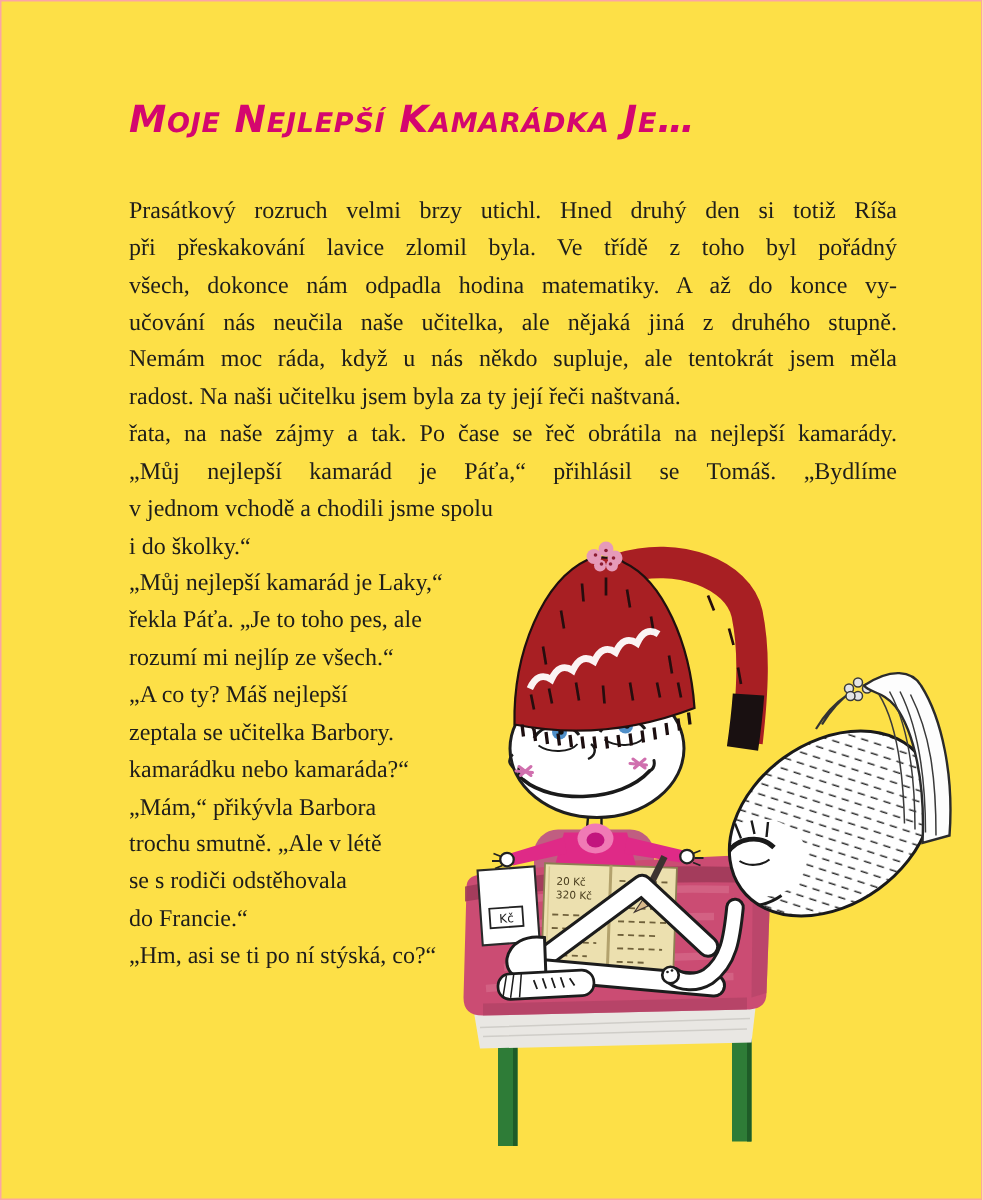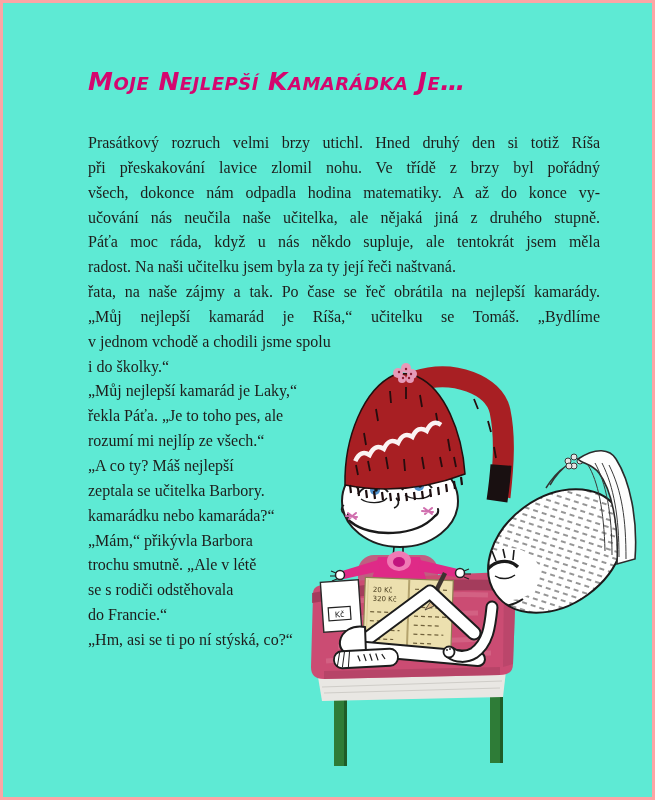--- a/index.html
+++ b/index.html
@@ -1,19 +1,19 @@
 <!DOCTYPE html>
 <html style="--title-pink: #d4066f; --text-color: #1e1d1b; --hat-red: #a81f23; --desk-pink: #cb4c73; --desk-edge: #9d3a58; --shirt-pink: #df2a87; --chair-mauve: #c05e81; --leg-green: #2e7c37; --notebook-beige: #ece0af; --cheek-pink: #d06fae; --eye-blue: #4f8fc9;"><head>
 <meta charset="utf-8">
 <style>
   html,body{margin:0;padding:0;background:#fff;}
   .page{
-    position:relative;width:655px;height:800px;background:#5eead4;
+    position:relative;width:655px;height:800px;background:#fde047;
     font-family:"Liberation Serif", serif;overflow:hidden;
-    border:3px solid #fca5a5;box-sizing:border-box;
+    border:1px solid #fca5a5;box-sizing:border-box;
   }
   .title{
     position:absolute;left:85px;top:64px;width:520px;
     font-family:"DejaVu Sans", sans-serif;
     font-weight:bold;font-style:italic;font-variant:small-caps;
     font-size:25px;letter-spacing:0.5px;
     color:var(--title-pink,#d4066f);
   }
   .text{
     position:absolute;left:85px;top:128px;width:512px;
@@ -25,27 +25,27 @@
 </style>
 </head>
 <body>
 
 <div class="page">
 
   <div class="title">Moje Nejlepší Kamarádka Je…</div>
 
   <div class="text">
     <div class="ln j">Prasátkový rozruch velmi brzy utichl. Hned druhý den si totiž Ríša</div>
-    <div class="ln j">při přeskakování lavice zlomil nohu. Ve třídě z brzy byl pořádný</div>
+    <div class="ln j">při přeskakování lavice zlomil byla. Ve třídě z toho byl pořádný</div>
     <div class="ln j">všech, dokonce nám odpadla hodina matematiky. A až do konce vy-</div>
     <div class="ln j">učování nás neučila naše učitelka, ale nějaká jiná z druhého stupně.</div>
-    <div class="ln j">Páťa moc ráda, když u nás někdo supluje, ale tentokrát jsem měla</div>
+    <div class="ln j">Nemám moc ráda, když u nás někdo supluje, ale tentokrát jsem měla</div>
     <div class="ln">radost. Na naši učitelku jsem byla za ty její řeči naštvaná.</div>
     <div class="ln j">řata, na naše zájmy a tak. Po čase se řeč obrátila na nejlepší kamarády.</div>
-    <div class="ln j">„Můj nejlepší kamarád je Ríša,“ učitelku se Tomáš. „Bydlíme</div>
+    <div class="ln j">„Můj nejlepší kamarád je Páťa,“ přihlásil se Tomáš. „Bydlíme</div>
     <div class="ln">v jednom vchodě a chodili jsme spolu</div>
     <div class="ln">i do školky.“</div>
     <div class="ln">„Můj nejlepší kamarád je Laky,“</div>
     <div class="ln">řekla Páťa. „Je to toho pes, ale</div>
     <div class="ln">rozumí mi nejlíp ze všech.“</div>
     <div class="ln">„A co ty? Máš nejlepší</div>
     <div class="ln">zeptala se učitelka Barbory.</div>
     <div class="ln">kamarádku nebo kamaráda?“</div>
     <div class="ln">„Mám,“ přikývla Barbora</div>
     <div class="ln">trochu smutně. „Ale v létě</div>

